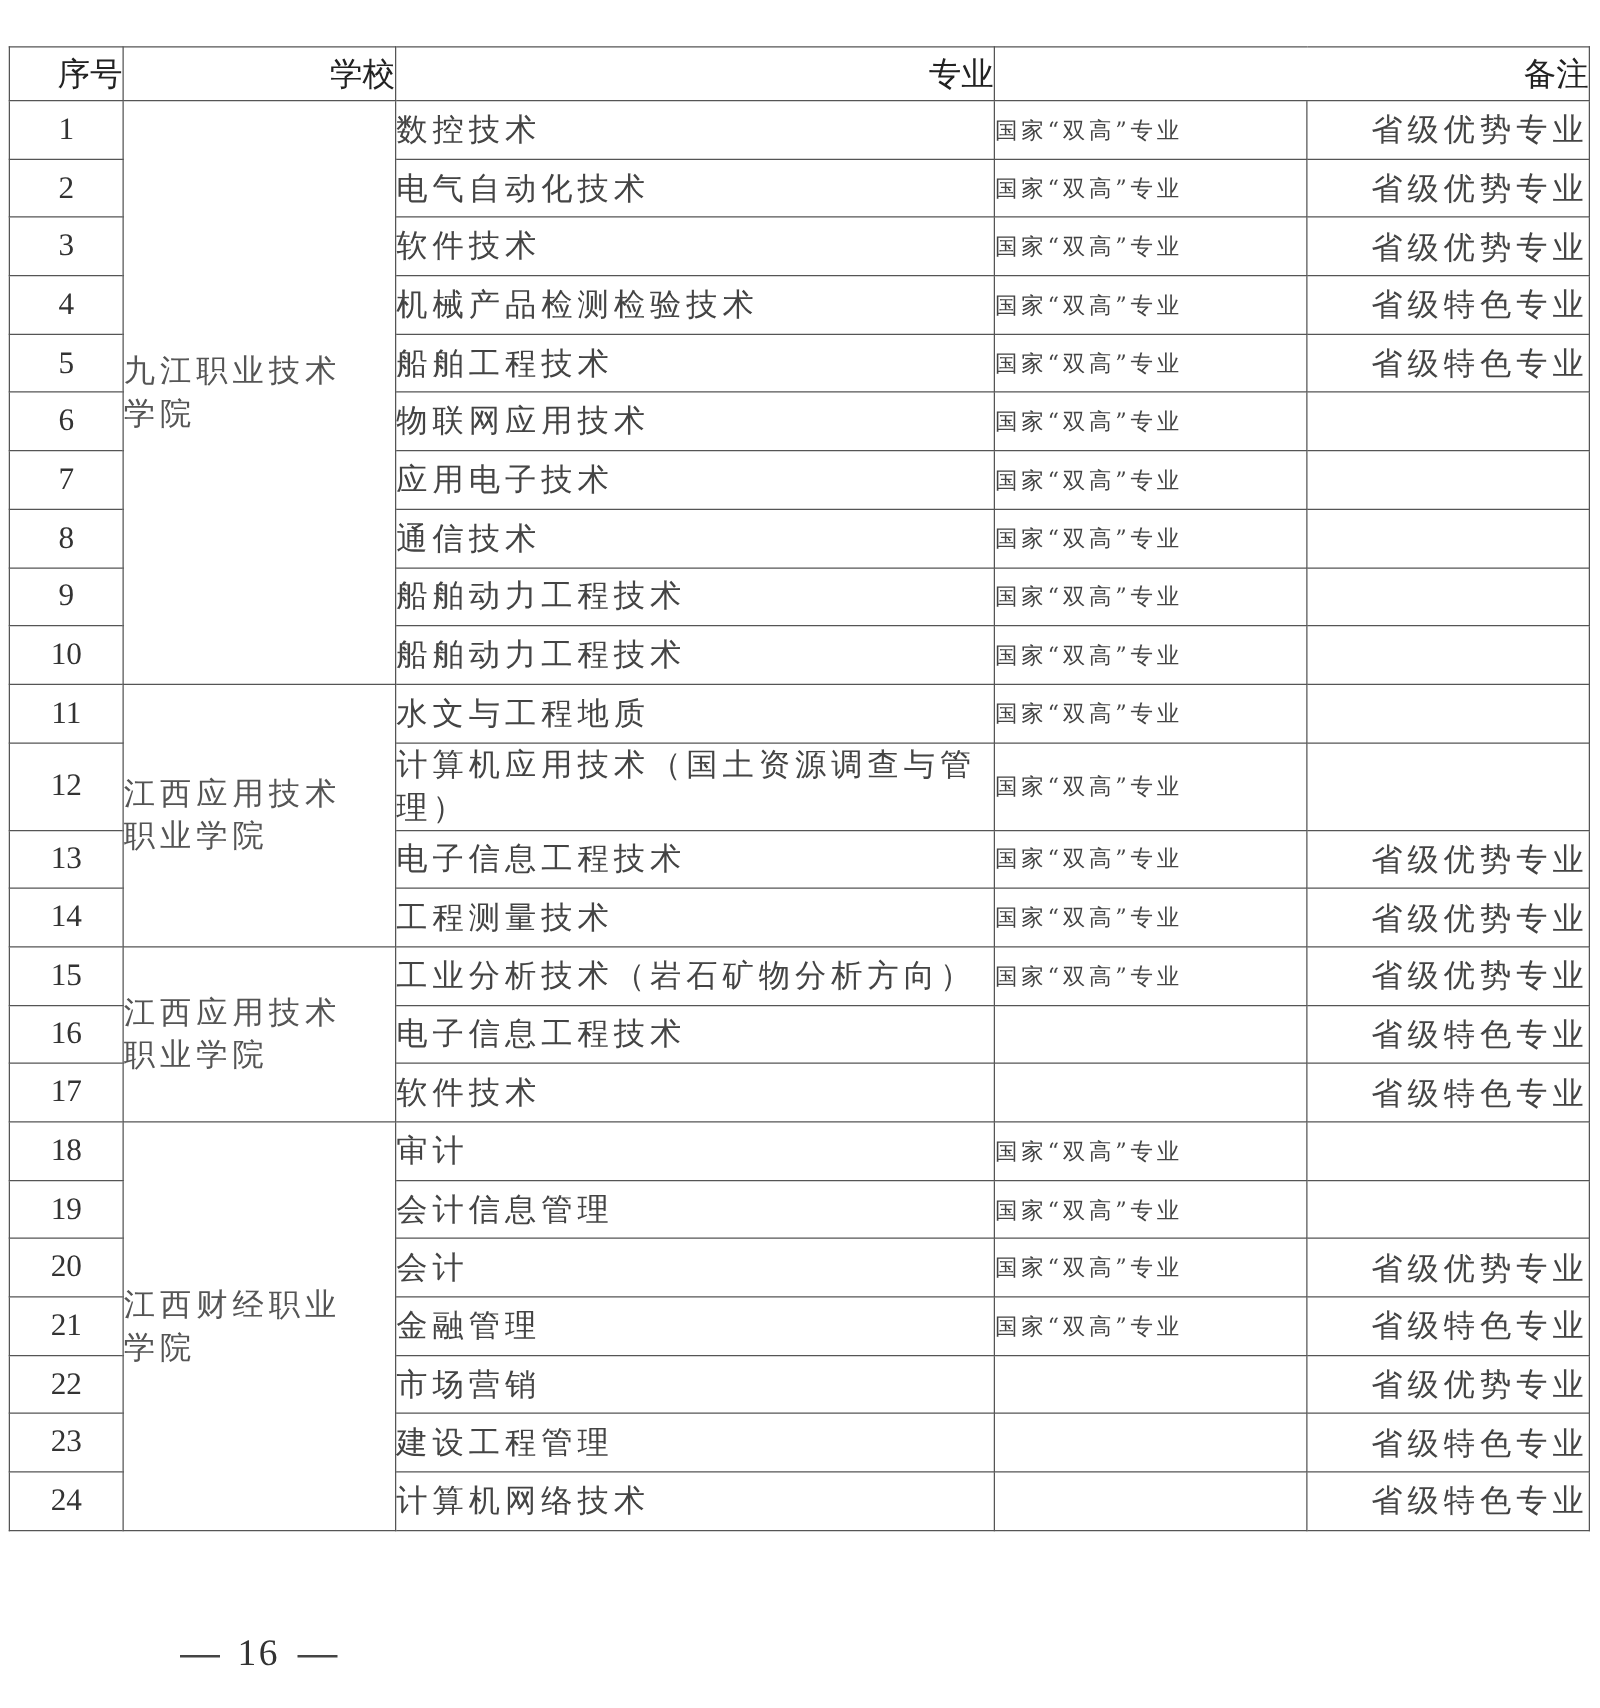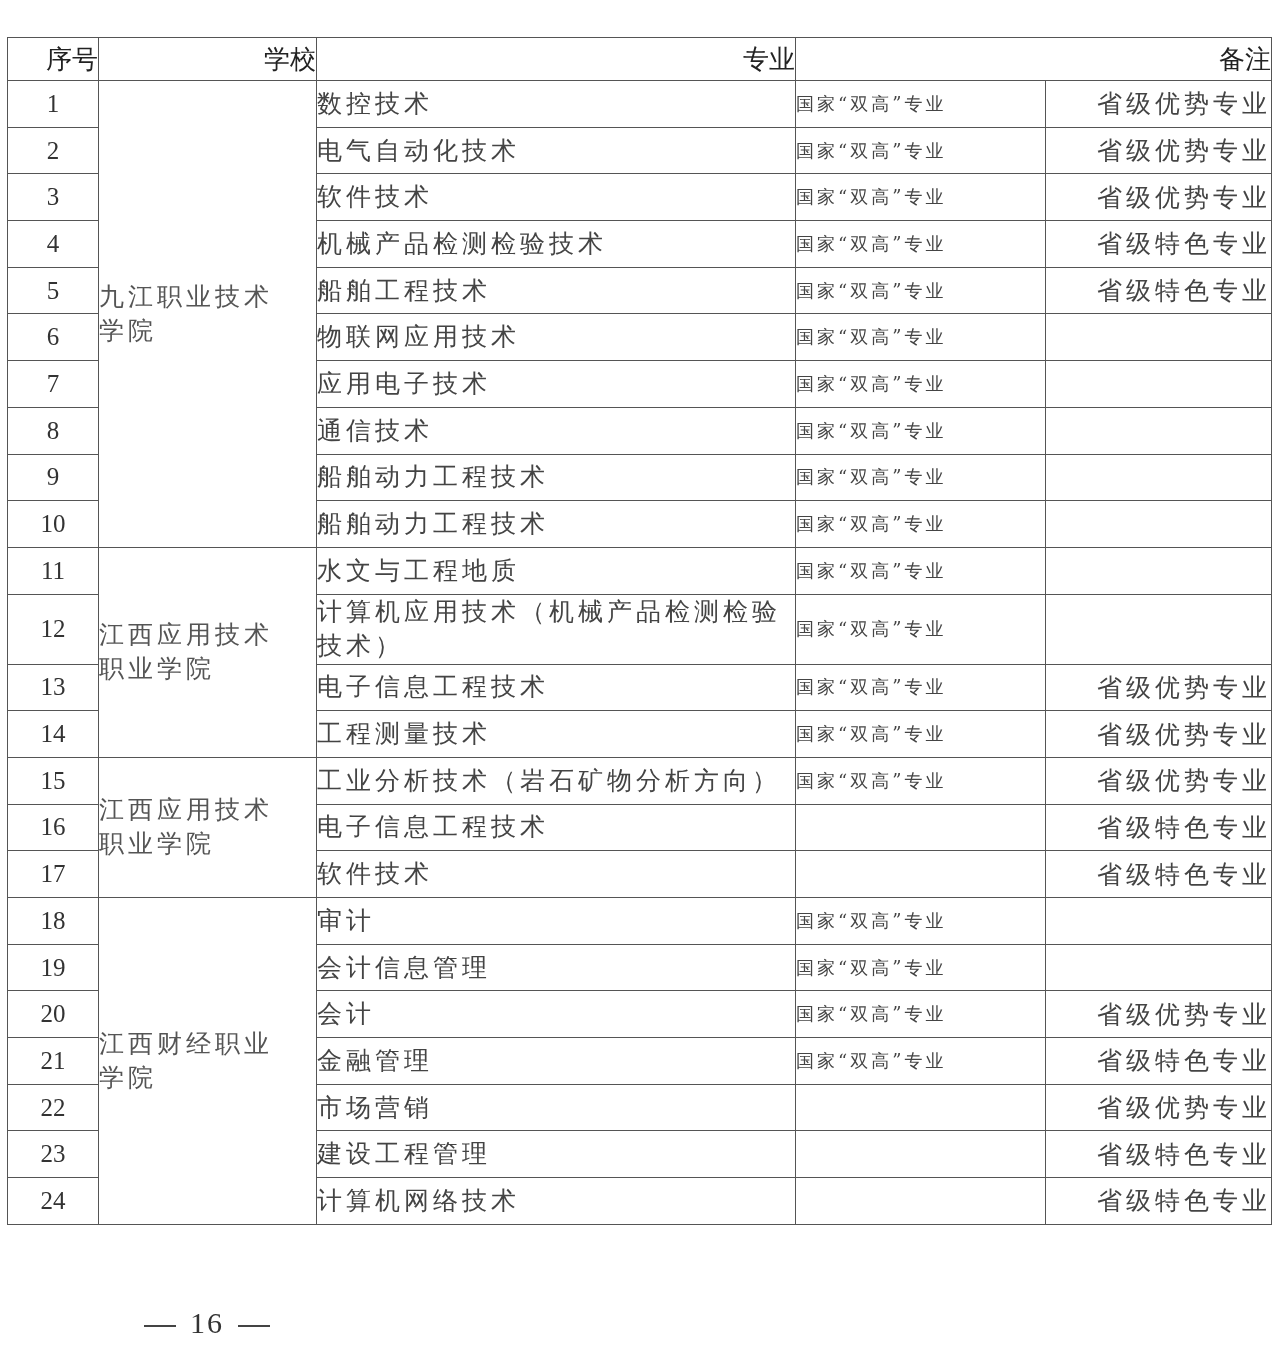--- a/index.html
+++ b/index.html
@@ -104,21 +104,21 @@
       </tr>
       <tr class="r">
         <td class="num">11</td>
         <td class="school" rowspan="4">江西应用技术<br>职业学院</td>
         <td class="major">水文与工程地质</td>
         <td class="nat">国家“双高”专业</td>
         <td class="prov"></td>
       </tr>
       <tr class="r r2">
         <td class="num">12</td>
-        <td class="major">计算机应用技术（机械产品检测检验技术）</td>
+        <td class="major">计算机应用技术（国土资源调查与管理）</td>
         <td class="nat">国家“双高”专业</td>
         <td class="prov"></td>
       </tr>
       <tr class="r">
         <td class="num">13</td>
         <td class="major">电子信息工程技术</td>
         <td class="nat">国家“双高”专业</td>
         <td class="prov">省级优势专业</td>
       </tr>
       <tr class="r">

